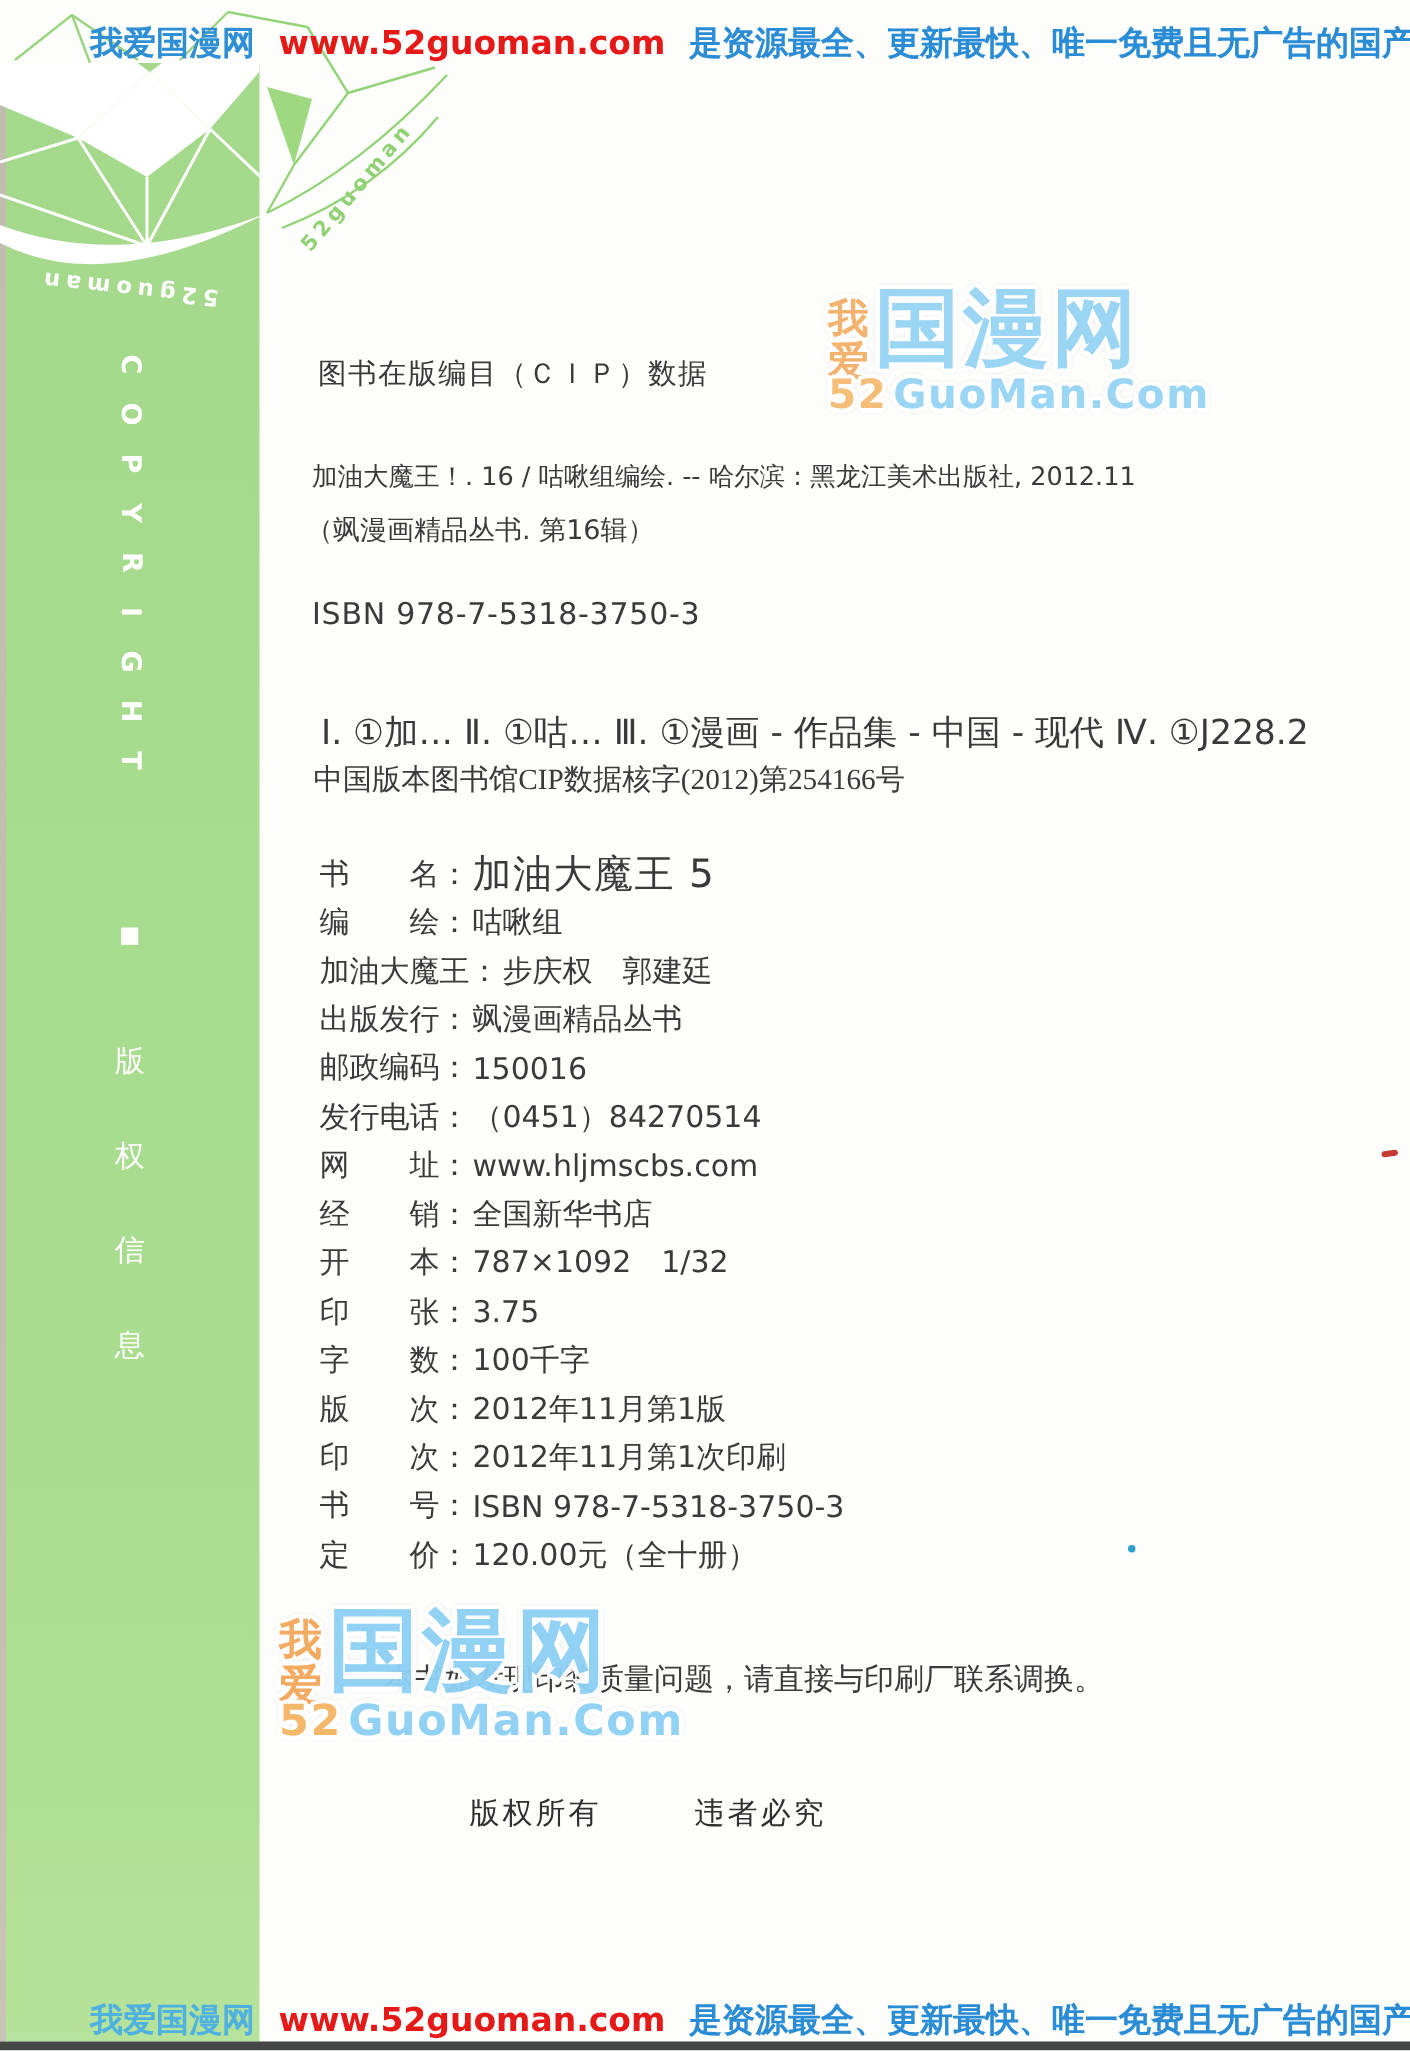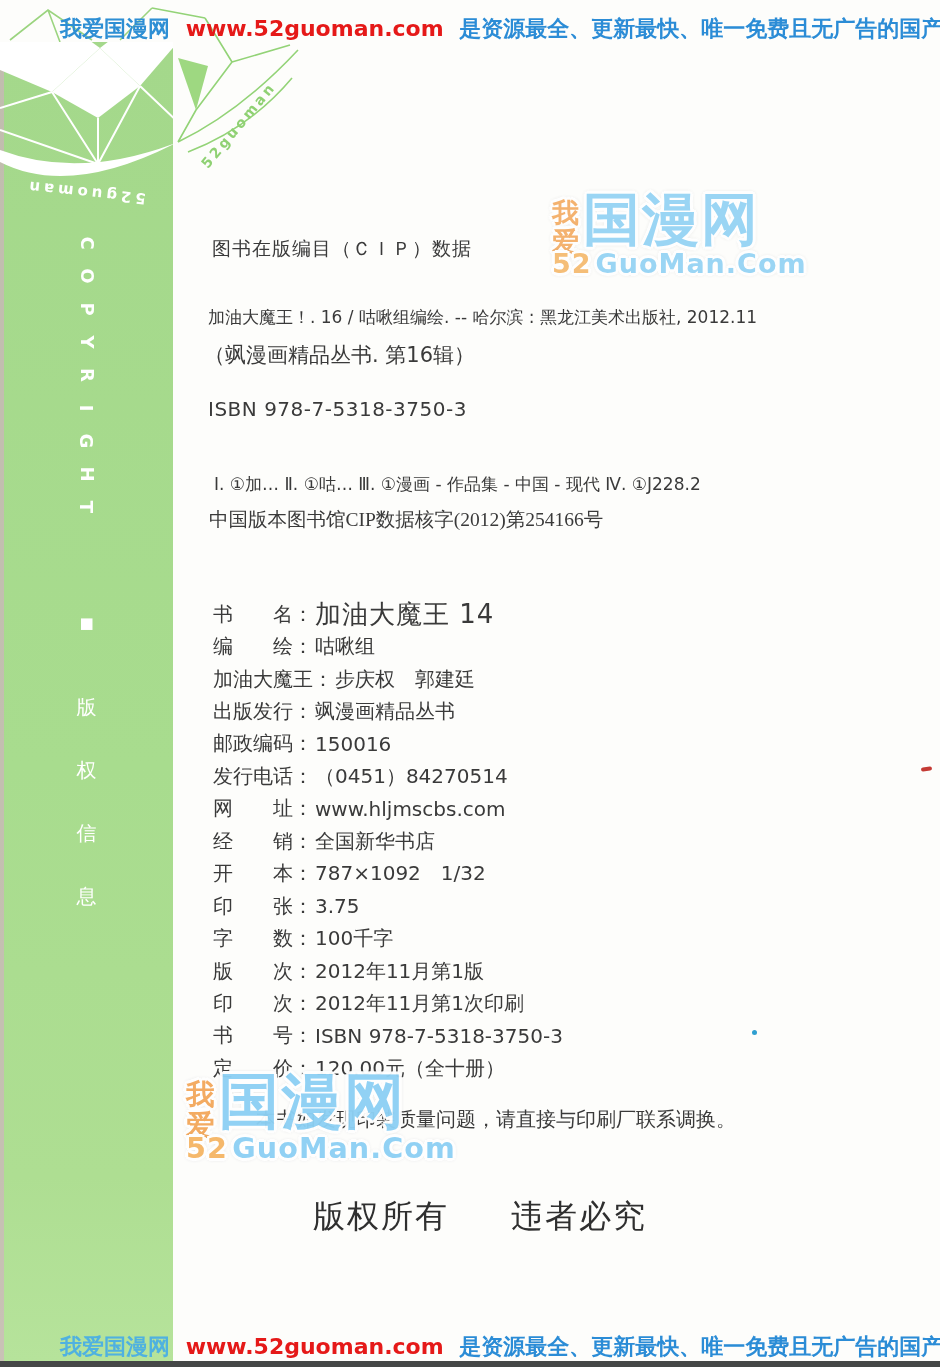--- a/index.html
+++ b/index.html
@@ -88,33 +88,33 @@
       0 3px 0 #fff, 0 -3px 0 #fff, 3px 0 0 #fff, -3px 0 0 #fff,
       0 0 5px rgba(110,110,110,.55);
   }
   .wmlogo.top { left:552px; top:190px; opacity:.88; }
   .wmlogo.bottom { left:186px; top:1070px; opacity:.96; transform:scale(1.06); transform-origin:top left; }
 
   
   .cip { position:absolute; z-index:1; color:#3a3a3a; }
   .cip-heading { left:212px; top:236px; font-size:19px; letter-spacing:1px; }
   .cip-title   { left:208px; top:306px; font-size:17px; }
-  .cip-series  { left:204px; top:341px; font-size:21px; }
+  .cip-series  { left:204px; top:341px; font-size:18px; }
   .cip-isbn    { left:208px; top:397px; font-size:20px; letter-spacing:.5px; }
-  .cip-class   { left:214px; top:473px; font-size:17px; }
+  .cip-class   { left:214px; top:473px; font-size:23px; }
   .cip-record  { left:209px; top:506px; font-size:19.5px;font-family:Liberation Serif, serif; }
 
   
-  .info-rows { position:absolute; left:213px; top:598px; z-index:1; }
+  .info-rows { position:absolute; left:213px; top:566px; z-index:1; }
   .info-row { height:32.45px; display:flex; align-items:center; font-size:20px; color:#3a3a3a; white-space:nowrap; }
   .info-row .val { margin-left:2px; }
   .info-row.title-row .val { font-size:26px; font-weight:500; letter-spacing:1px; }
 
   .notice { position:absolute; left:256px; top:1106px; font-size:20px; color:#3a3a3a; z-index:1; }
-  .rights { position:absolute; left:313px; top:1195px; font-size:32px; color:#2f2f2f; z-index:1; letter-spacing:2px; }
+  .rights { position:absolute; left:313px; top:1195px; font-size:20px; color:#2f2f2f; z-index:1; letter-spacing:2px; }
   .rights .gap { display:inline-block; width:62px; }
 
   
   .art-red  { position:absolute; left:921px; top:767px; width:11px; height:4px; background:#c43a34; border-radius:2px; transform:rotate(-8deg); }
   .art-blue { position:absolute; left:752px; top:1030px; width:5px; height:5px; background:#2f9fd0; border-radius:50%; }
 </style>
 </head>
 <body>
 
 <div class="page">
@@ -189,21 +189,21 @@
   <div class="cip cip-heading">图书在版编目（ＣＩＰ）数据</div>
   <div class="cip cip-title">加油大魔王！. 16 / 咕啾组编绘. -- 哈尔滨 : 黑龙江美术出版社, 2012.11</div>
   <div class="cip cip-series">（飒漫画精品丛书. 第16辑）</div>
   <div class="cip cip-isbn">ISBN 978-7-5318-3750-3</div>
   <div class="cip cip-class">Ⅰ. ①加… Ⅱ. ①咕… Ⅲ. ①漫画 - 作品集 - 中国 - 现代 Ⅳ. ①J228.2</div>
   <div class="cip cip-record">中国版本图书馆CIP数据核字(2012)第254166号</div>
 
   <div class="info-rows">
     <div class="info-row title-row">
         <span class="lbl">书　　名：</span>
-        <span class="val">加油大魔王 14</span>
+        <span class="val">加油大魔王 5</span>
       </div>
     <div class="info-row">
         <span class="lbl">编　　绘：</span>
         <span class="val">咕啾组</span>
       </div>
     <div class="info-row">
         <span class="lbl">加油大魔王：</span>
         <span class="val">步庆权　郭建廷</span>
       </div>
     <div class="info-row">

